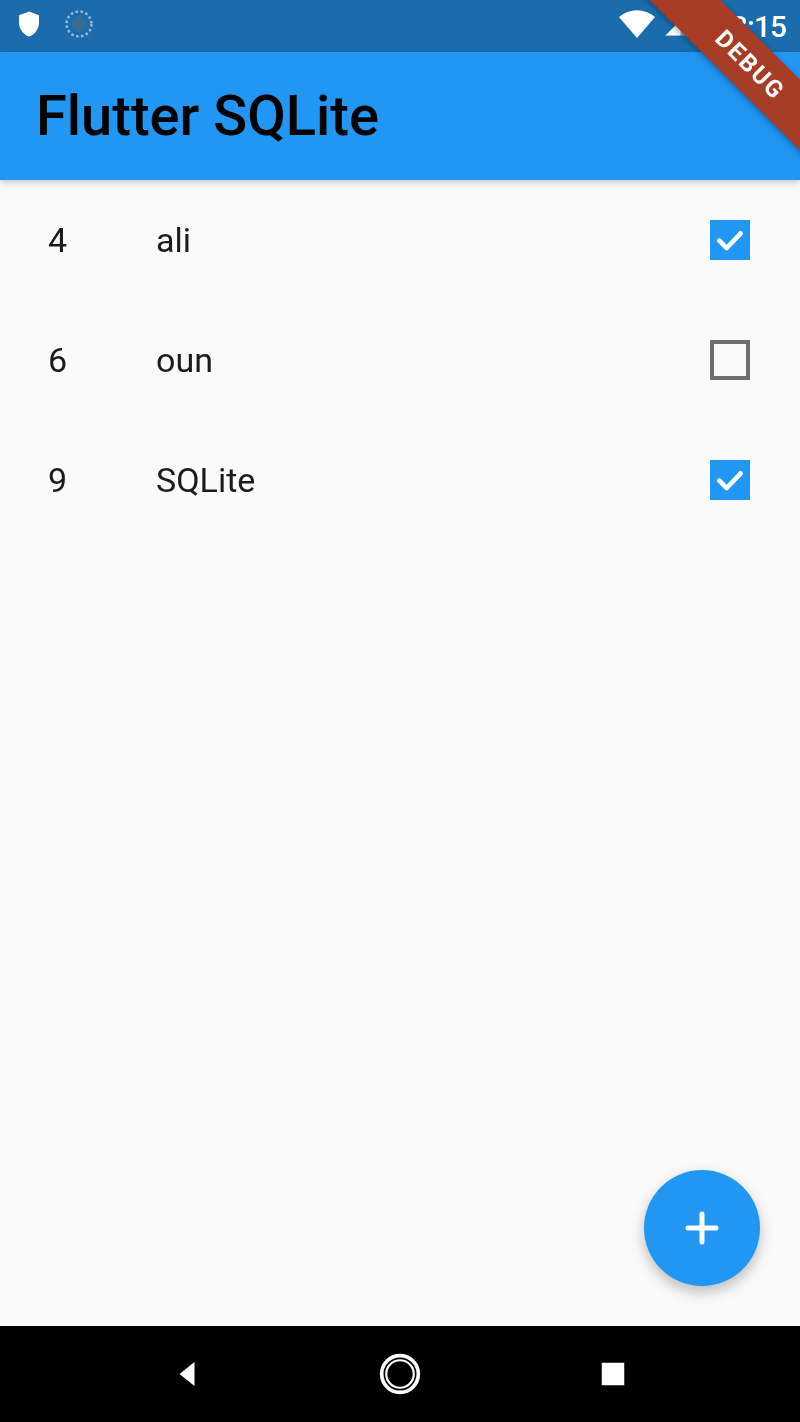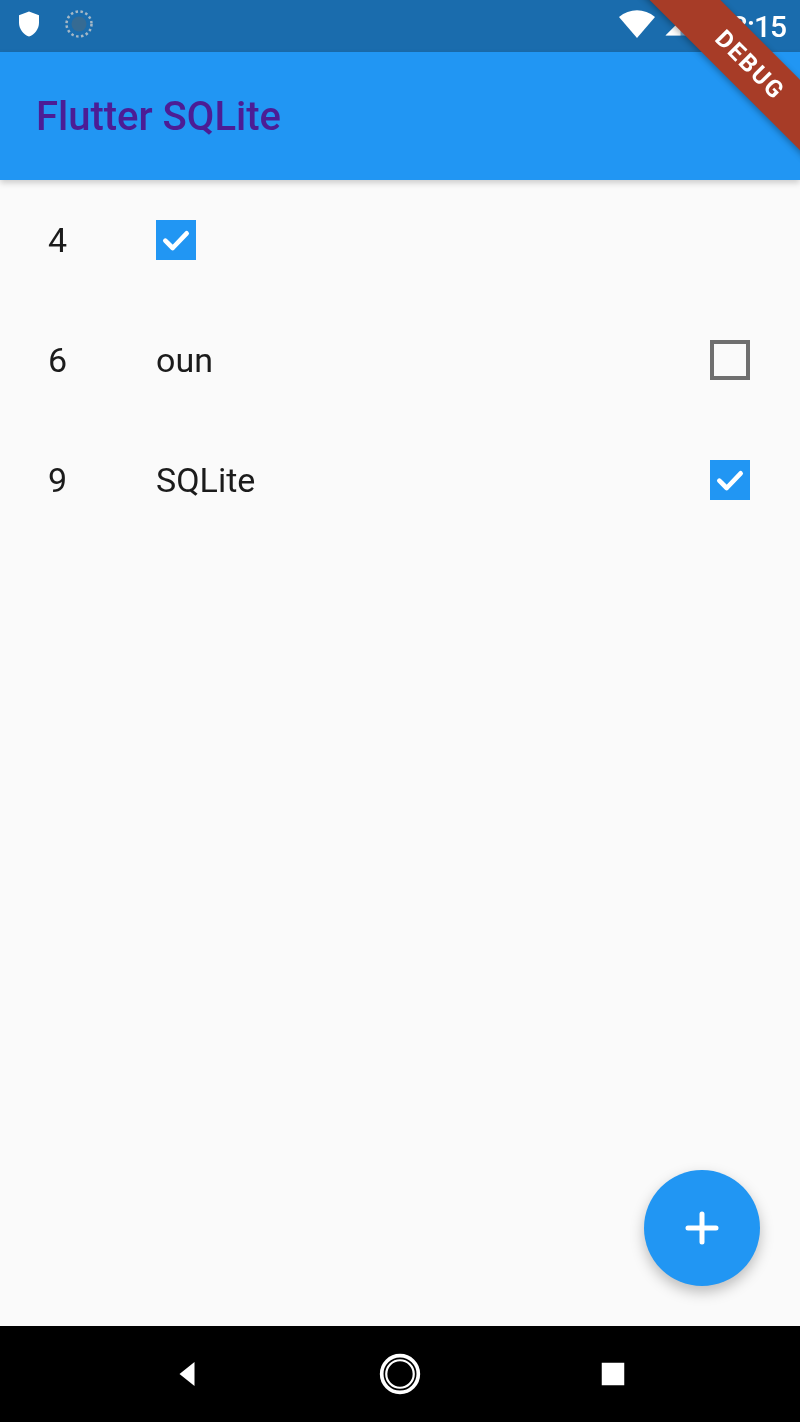--- a/index.html
+++ b/index.html
@@ -41,22 +41,22 @@
       height: 128px;
       background: #2196f3;
       display: flex;
       align-items: center;
       padding: 0 36px;
       box-shadow: 0 3px 6px rgba(0,0,0,0.18);
       position: relative;
       z-index: 5;
     }
     .app-title {
-      color: #4c1d95;
-      font-size: 40px;
+      color: #000000;
+      font-size: 56px;
       font-weight: 500;
     }
     .content-area {
       background: #fafafa;
       height: calc(100% - 52px - 128px - 96px);
       overflow-y: auto;
     }
     .list-item {
       display: flex;
       align-items: center;
@@ -181,20 +181,21 @@
 
 <div class="app-bar">
   <h1 class="app-title">Flutter SQLite</h1>
 </div>
 
 <div class="debug-banner">DEBUG</div>
 
 <div class="content-area">
   <div class="list-item">
     <span class="item-id">4</span>
+    <span class="item-name">ali</span>
     <span class="checkbox checked">
       <svg width="32" height="32" viewBox="0 0 24 24">
           <path d="M4 12.5 L9.5 18 L20 7" stroke="#fff" stroke-width="3.5" fill="none" stroke-linecap="round" stroke-linejoin="round"></path>
         </svg>
     </span>
   </div>
   <div class="list-item">
     <span class="item-id">6</span>
     <span class="item-name">oun</span>
     <span class="checkbox unchecked"></span>

